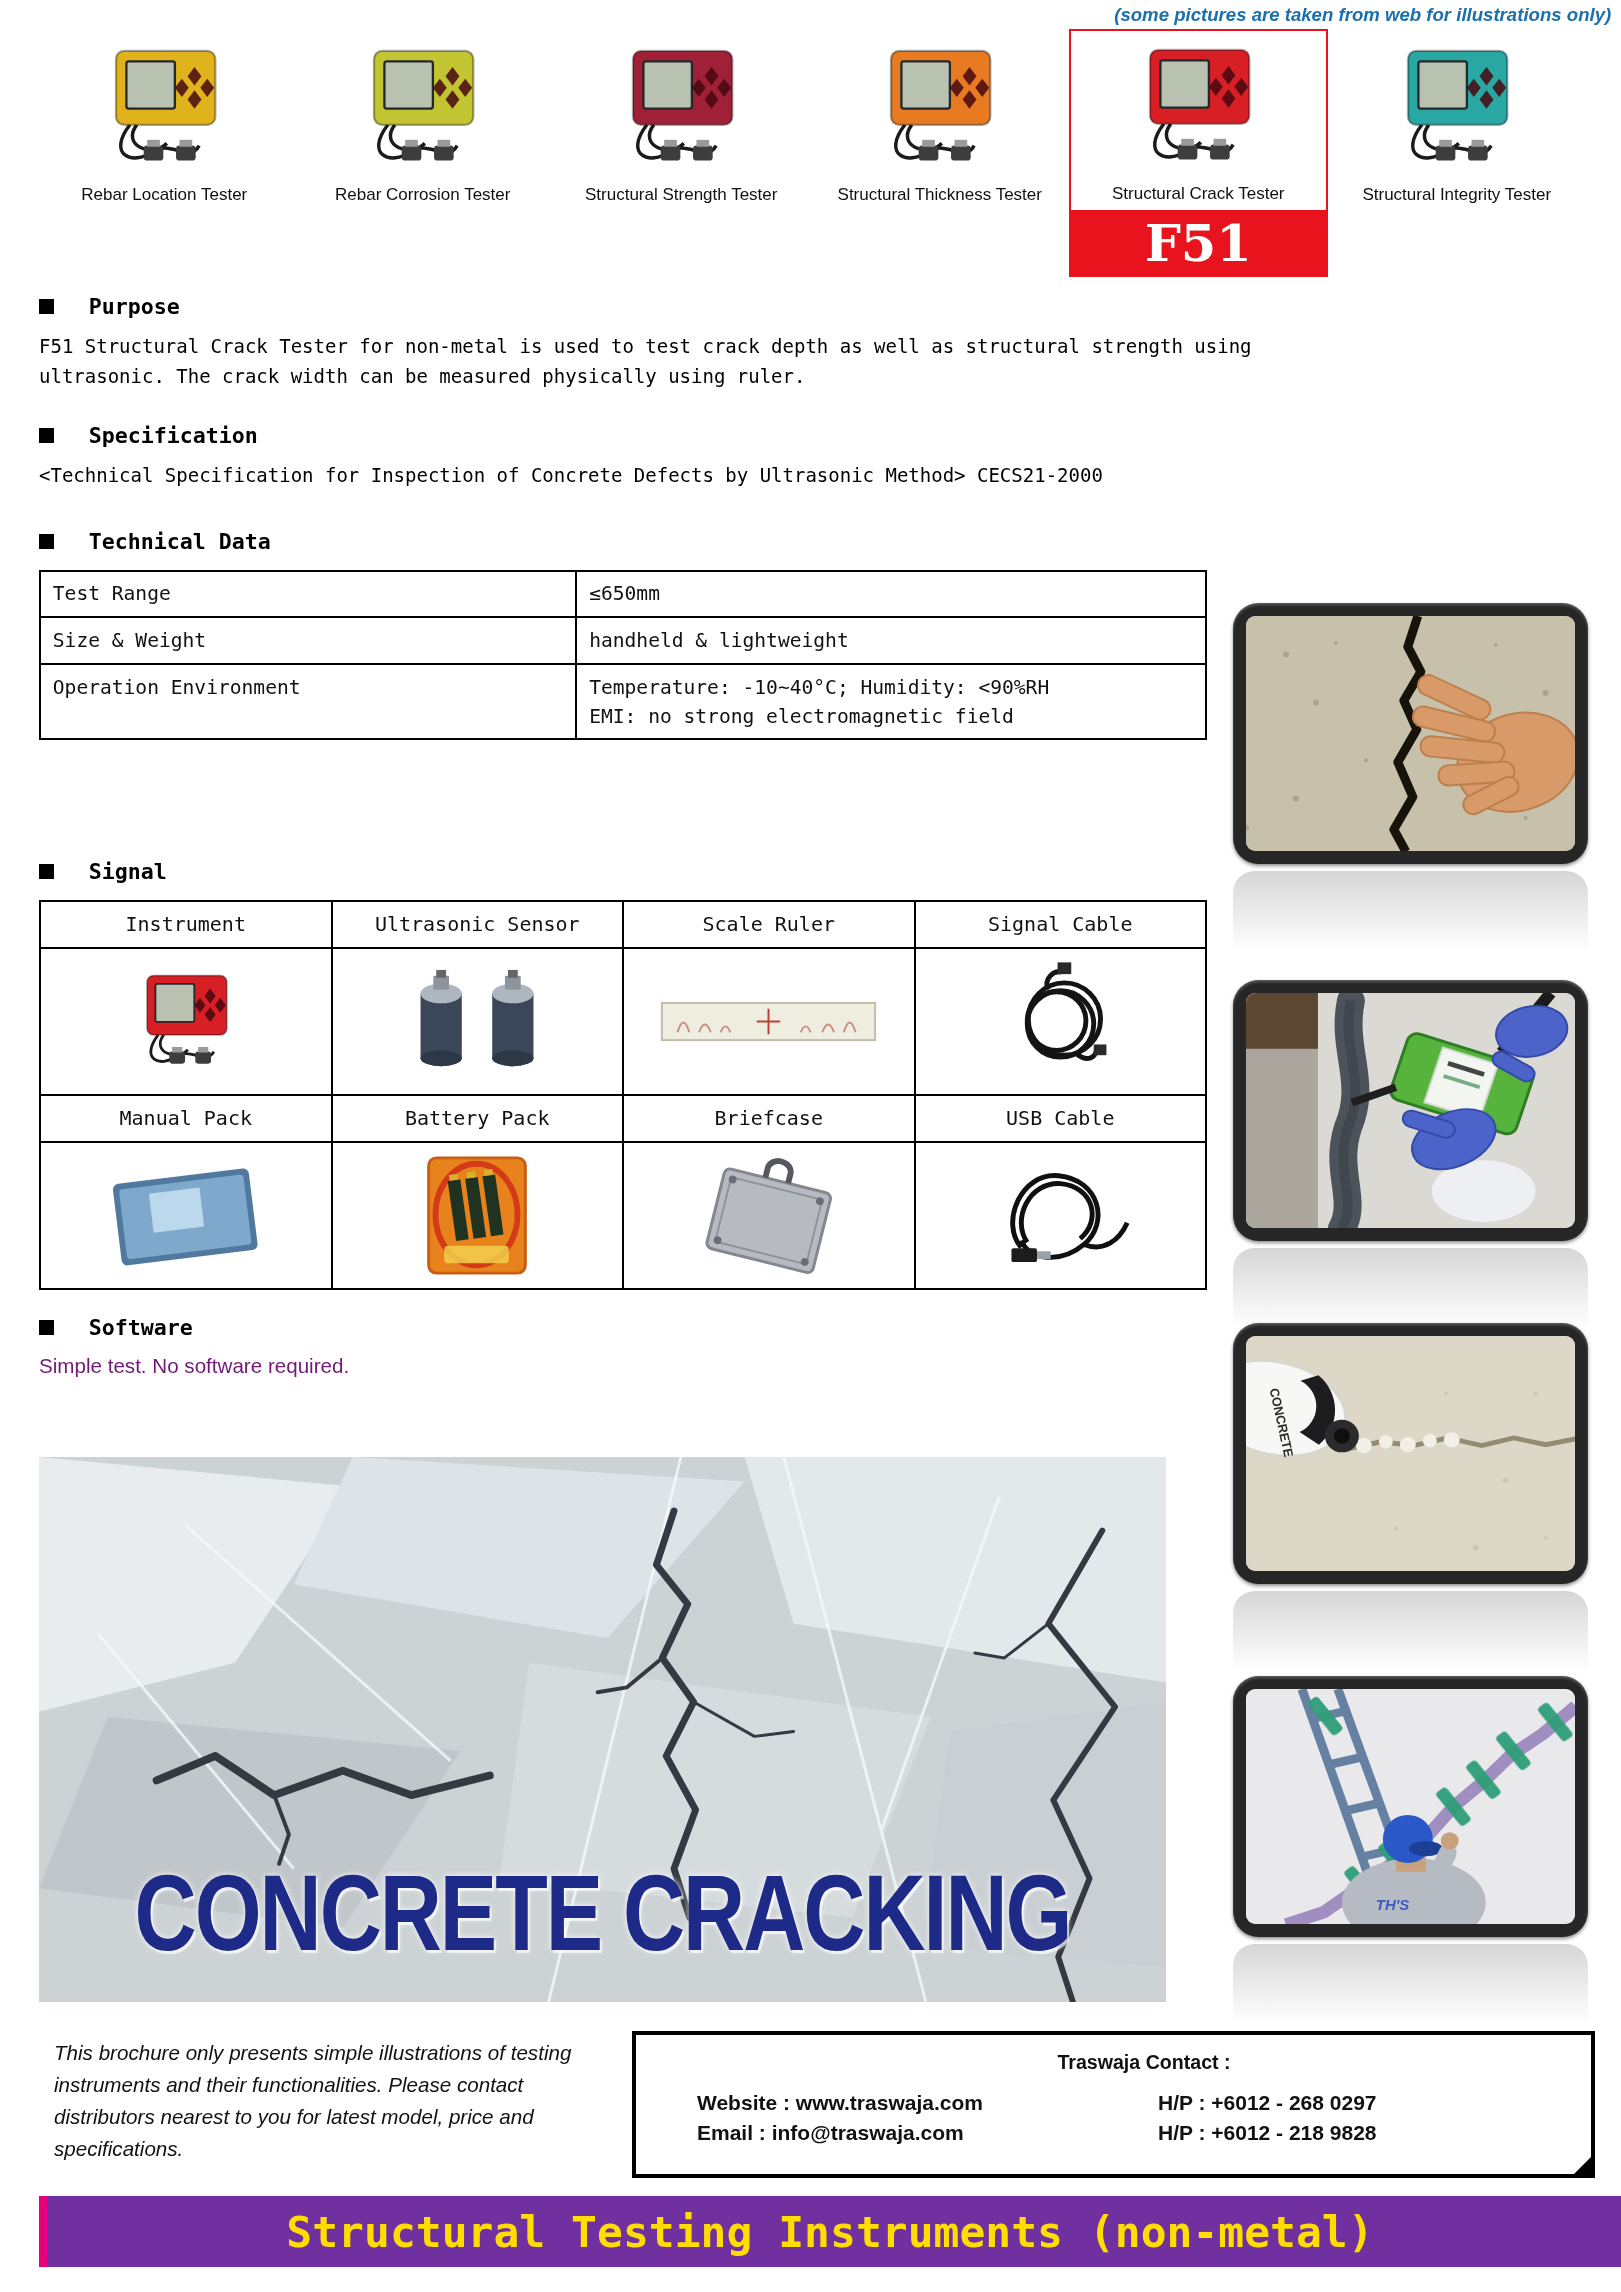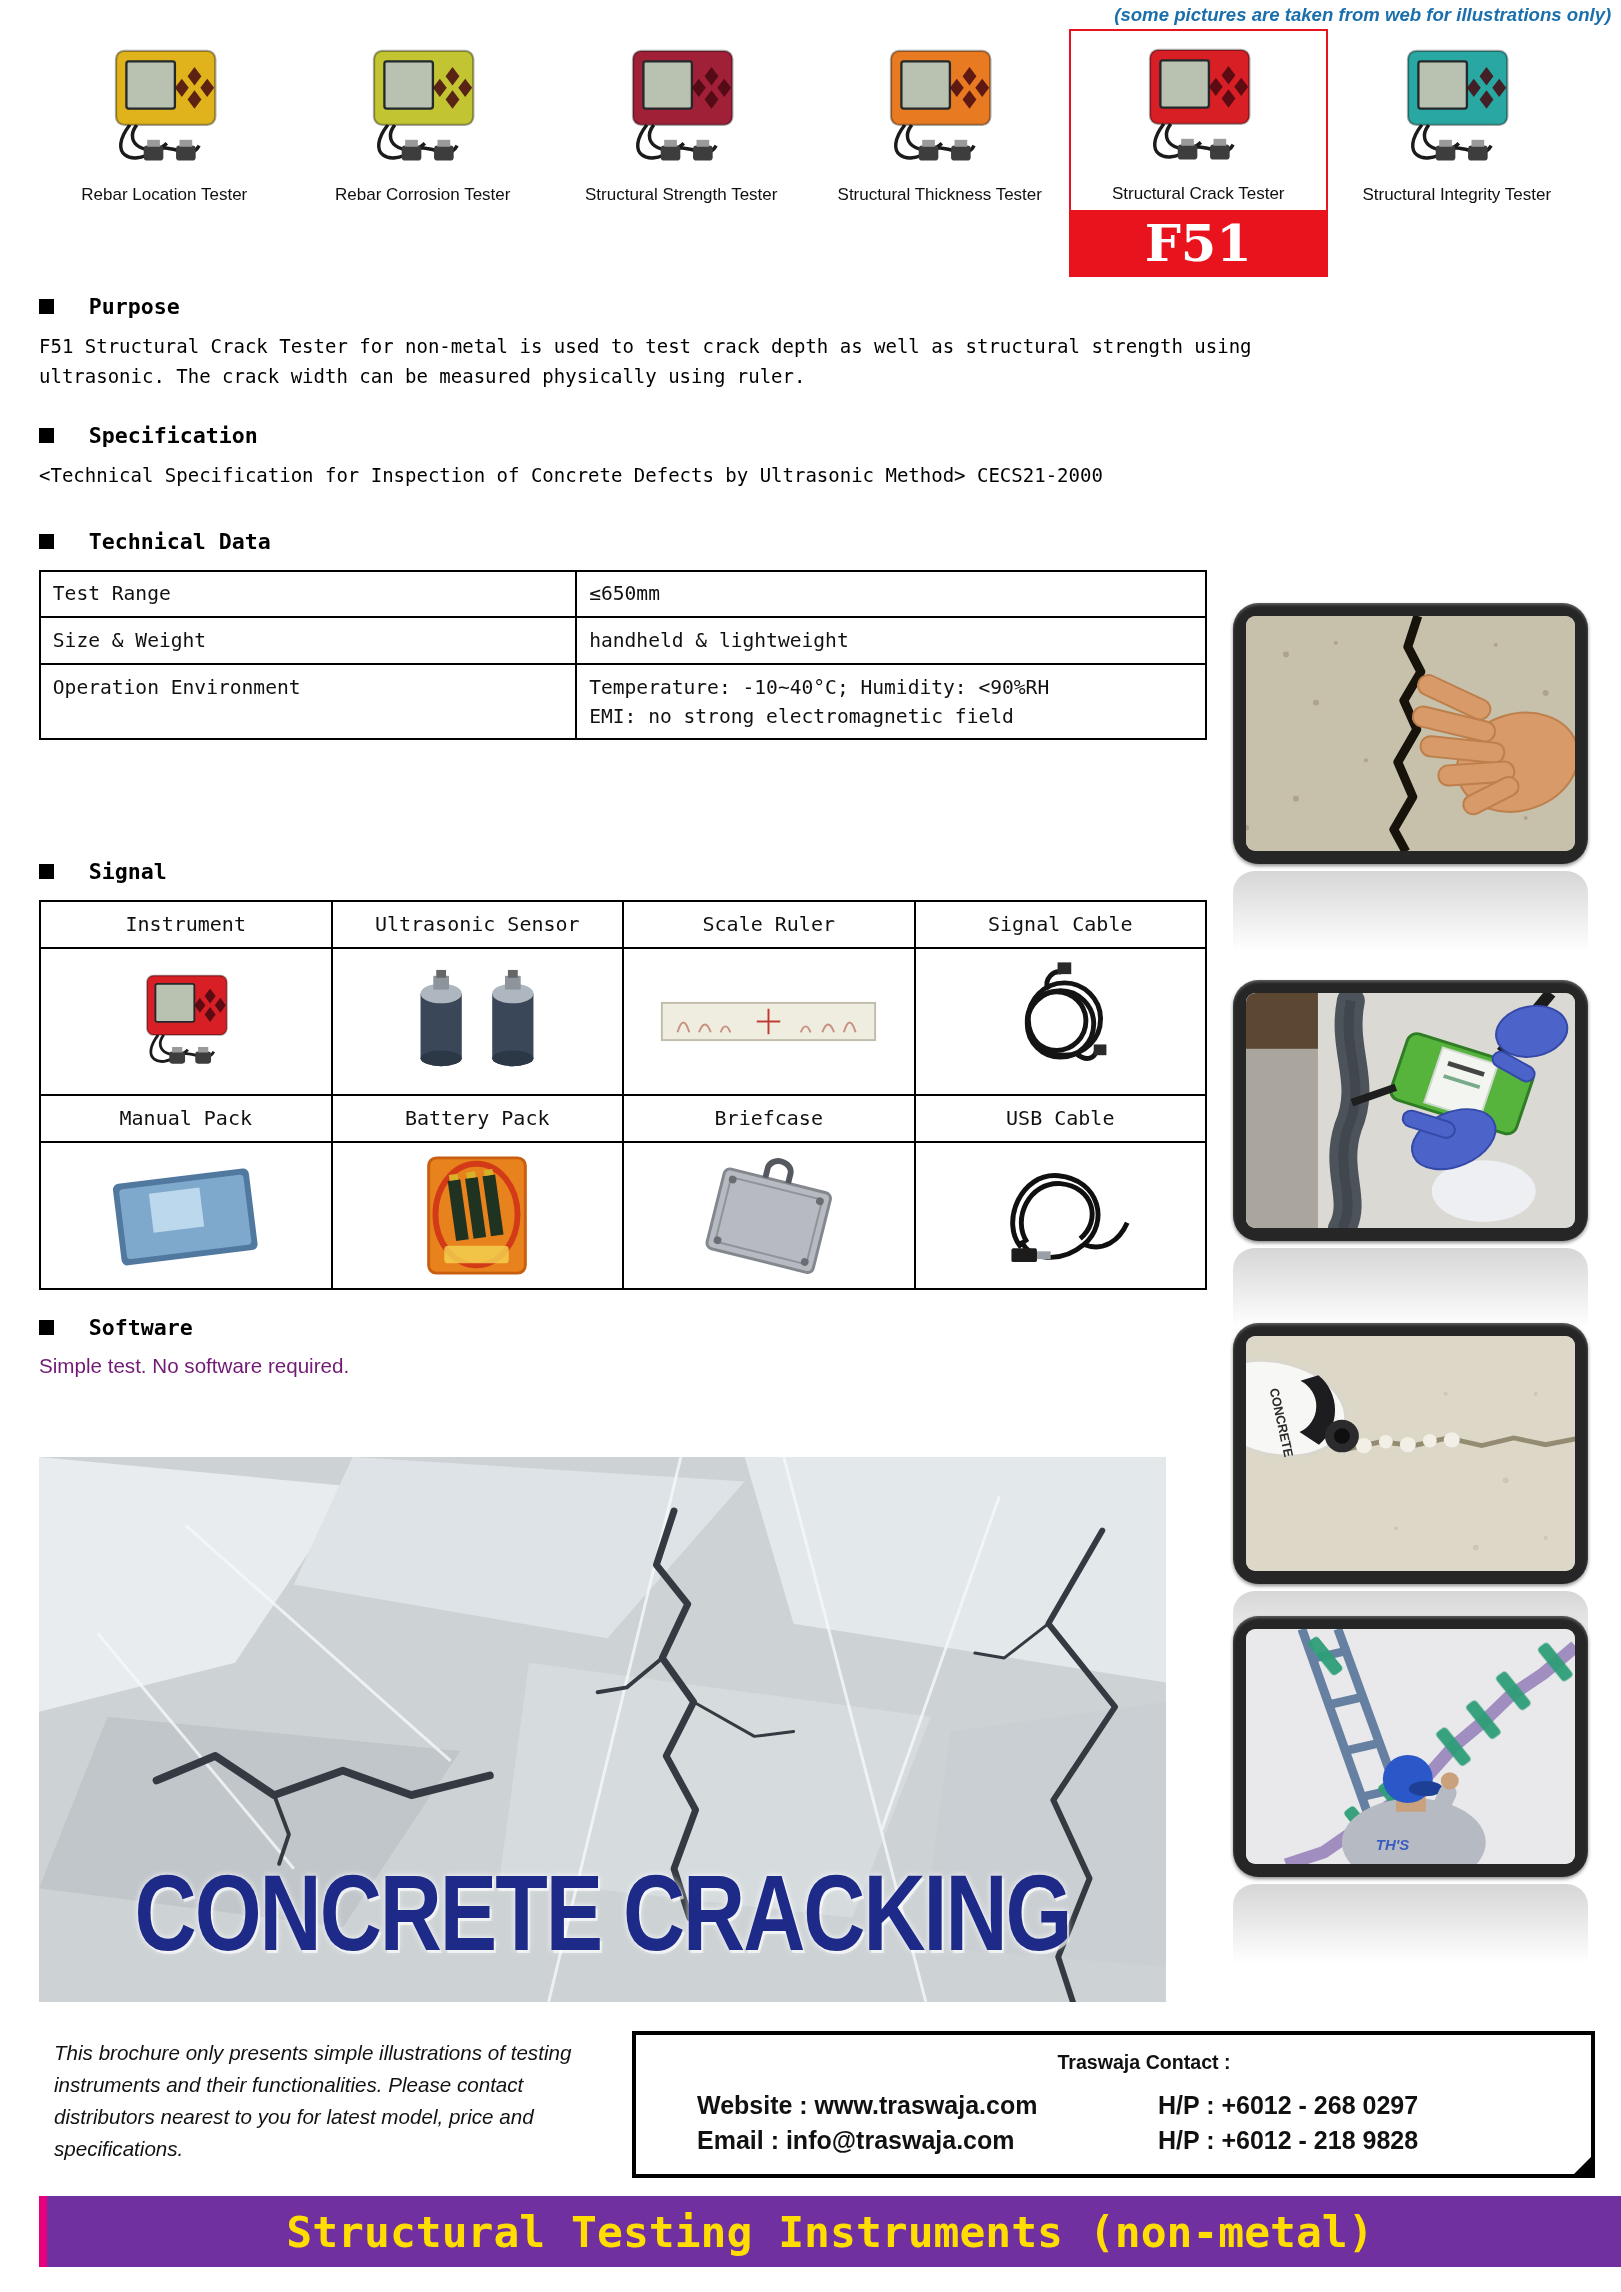--- a/index.html
+++ b/index.html
@@ -67,21 +67,21 @@
 
   
   #disclaimer{position:absolute;left:54px;top:2037px;width:534px;font-size:20.6px;font-style:italic;
               line-height:32px;color:#111;}
   #contact-box{position:absolute;left:632px;top:2031px;width:963px;height:147px;box-sizing:border-box;
                border:4.9px solid #000;background:#fff;padding:15.7px 0 0 61px;}
   #contact-box::after{content:"";position:absolute;right:-2px;bottom:-2px;width:0;height:0;
                border-left:21.6px solid transparent;border-bottom:21.6px solid #000;}
   .contact-title{font-size:19.6px;font-weight:bold;text-align:center;}
   .contact-grid{display:grid;grid-template-columns:461px auto;margin-top:17.6px;row-gap:5.9px;}
-  .contact-grid div{font-size:25px;font-weight:bold;}
+  .contact-grid div{font-size:21px;font-weight:bold;}
 
   
   #banner{position:absolute;left:39px;right:0;top:2196px;height:71px;background:#7030a0;
           display:flex;align-items:center;justify-content:center;}
   #banner::before{content:"";position:absolute;left:0;top:0;bottom:0;width:7.8px;background:#e6007e;}
   #banner-text{font-family:"DejaVu Sans Mono","Liberation Mono",monospace;font-weight:bold;
                font-size:43px;color:#ffdd00;white-space:nowrap;}
   svg text{font-family:"Liberation Sans","DejaVu Sans",sans-serif;}
 </style>
 </head>
@@ -464,21 +464,21 @@
             <text x="18" y="60" font-size="13" font-weight="bold" fill="#2b2b2b" transform="rotate(64 18 60)">CONCRETE</text>
           </g>
           <circle cx="96" cy="104" r="17" fill="#2b2b2d"></circle>
           <circle cx="96" cy="104" r="8" fill="#0f0f10"></circle>
         </svg>
       </div>
         </div>
       <div class="reflection"></div>
     </div>
 
-    <div class="photo-unit" style="top:1013px;">
+    <div class="photo-unit" style="top:1073px;">
       <div class="frame">
           <div class="ph">
         <svg viewBox="0 0 330 245" preserveAspectRatio="none">
           <rect width="330" height="245" fill="#e9e9eb"></rect>
           <g stroke="#4f6e96" stroke-width="9" opacity=".85">
             <line x1="92" y1="0" x2="178" y2="245"></line>
                 <line x1="56" y1="0" x2="140" y2="245"></line>
             <line x1="70" y1="30" x2="104" y2="22"></line>
                 <line x1="86" y1="78" x2="120" y2="70"></line>
             <line x1="102" y1="126" x2="136" y2="118"></line>

